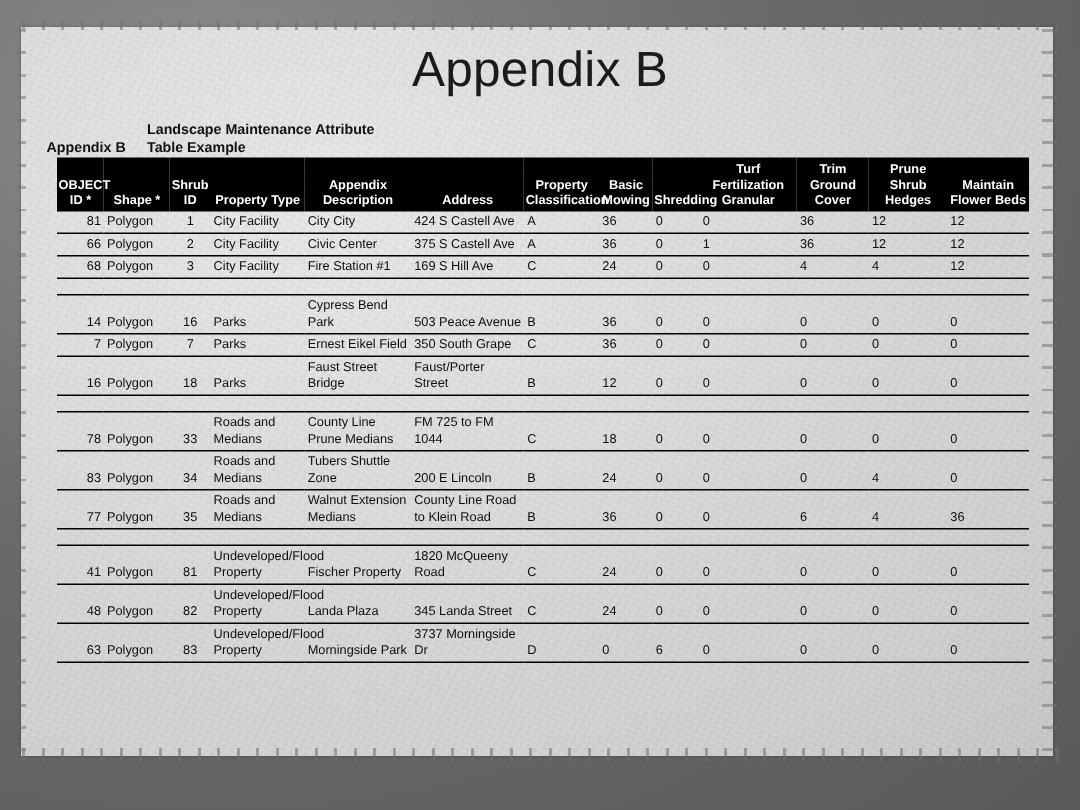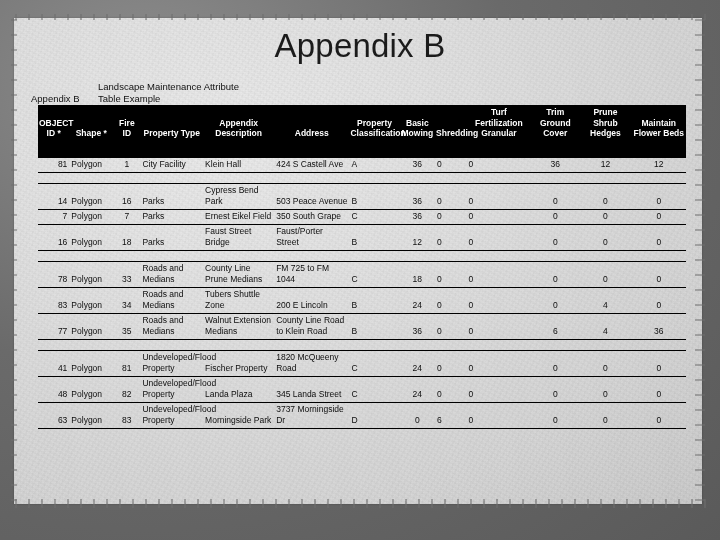--- a/index.html
+++ b/index.html
@@ -73,20 +73,21 @@
     letter-spacing: .2px;
   }
 
   
   .caption {
     position: absolute;
     font-size: 9.5px;
     color: #111;
     line-height: 12px;
     white-space: pre-line;
+    font-weight: bold;
   }
   #cap-left  { left: 31px; top: 93px; }
   #cap-right { left: 98px; top: 81px; width: 165px; }
 
   
   #tbl-wrap {
     position: absolute;
     left: 38px; top: 105px;
     width: 648px;
   }
@@ -95,21 +96,21 @@
     width: 648px;
     table-layout: fixed;
     font-size: 8.5px;
     color: #0d0d0d;
   }
   table.attr thead th {
     background: #000;
     color: #fff;
     font-weight: bold;
     font-size: 8.5px;
-    padding: 2px 1px 18px;
+    padding: 2px 1px 1px;
     vertical-align: bottom;
     line-height: 10.5px;
     text-align: center;
     border: none;
   }
   table.attr thead tr { height: 34px; }
   table.attr tbody td {
     border-top: 1px solid #000;
     border-bottom: 1px solid #000;
     padding: 1px 2px 2px;
@@ -117,21 +118,21 @@
     vertical-align: bottom;
     background: transparent;
   }
   table.attr tbody tr.spacer td {
     border-top: none; border-bottom: none;
     height: 10px; padding: 0;
   }
   td.num  { text-align: right; }
   td.ctr  { text-align: center; }
   td.lft  { text-align: left; }
-  td.rgt  { text-align: center; }
+  td.rgt  { text-align: left; }
 </style>
 </head>
 <body>
 
 <div id="slide">
   <div id="paper">
     <div id="grain"></div>
   </div>
 
   <div id="title">Appendix B</div>
@@ -153,47 +154,77 @@
           <col style="width:30px">
         <col style="width:62px">
           <col style="width:46px">
           <col style="width:50px">
         <col style="width:52px">
       </colgroup>
       <thead>
         <tr>
           <th>OBJECT ID *</th>
           <th>Shape *</th>
-          <th>Fire ID</th>
+          <th>Shrub ID</th>
           <th>Property Type</th>
           <th>Appendix Description</th>
           <th>Address</th>
           <th>Property Classification</th>
           <th>Basic Mowing</th>
           <th>Shredding</th>
           <th>Turf Fertilization Granular</th>
           <th>Trim Ground Cover</th>
           <th>Prune Shrub Hedges</th>
           <th>Maintain Flower Beds</th>
         </tr>
       </thead>
       <tbody id="tbody">
           <tr>
             <td class="num">81</td>
             <td class="lft">Polygon</td>
             <td class="ctr">1</td>
             <td class="lft">City Facility</td>
-            <td class="lft">Klein Hall</td>
+            <td class="lft">City City</td>
             <td class="lft">424 S Castell Ave</td>
             <td class="lft">A</td>
             <td class="rgt">36</td>
             <td class="lft">0</td>
             <td class="lft">0</td>
             <td class="rgt">36</td>
             <td class="rgt">12</td>
+            <td class="rgt">12</td>
+          </tr>
+          <tr>
+            <td class="num">66</td>
+            <td class="lft">Polygon</td>
+            <td class="ctr">2</td>
+            <td class="lft">City Facility</td>
+            <td class="lft">Civic Center</td>
+            <td class="lft">375 S Castell Ave</td>
+            <td class="lft">A</td>
+            <td class="rgt">36</td>
+            <td class="lft">0</td>
+            <td class="lft">1</td>
+            <td class="rgt">36</td>
+            <td class="rgt">12</td>
+            <td class="rgt">12</td>
+          </tr>
+          <tr>
+            <td class="num">68</td>
+            <td class="lft">Polygon</td>
+            <td class="ctr">3</td>
+            <td class="lft">City Facility</td>
+            <td class="lft">Fire Station #1</td>
+            <td class="lft">169 S Hill Ave</td>
+            <td class="lft">C</td>
+            <td class="rgt">24</td>
+            <td class="lft">0</td>
+            <td class="lft">0</td>
+            <td class="rgt">4</td>
+            <td class="rgt">4</td>
             <td class="rgt">12</td>
           </tr>
           <tr class="spacer">
             <td colspan="13"></td>
           </tr>
           <tr>
             <td class="num">14</td>
             <td class="lft">Polygon</td>
             <td class="ctr">16</td>
             <td class="lft">Parks</td>

